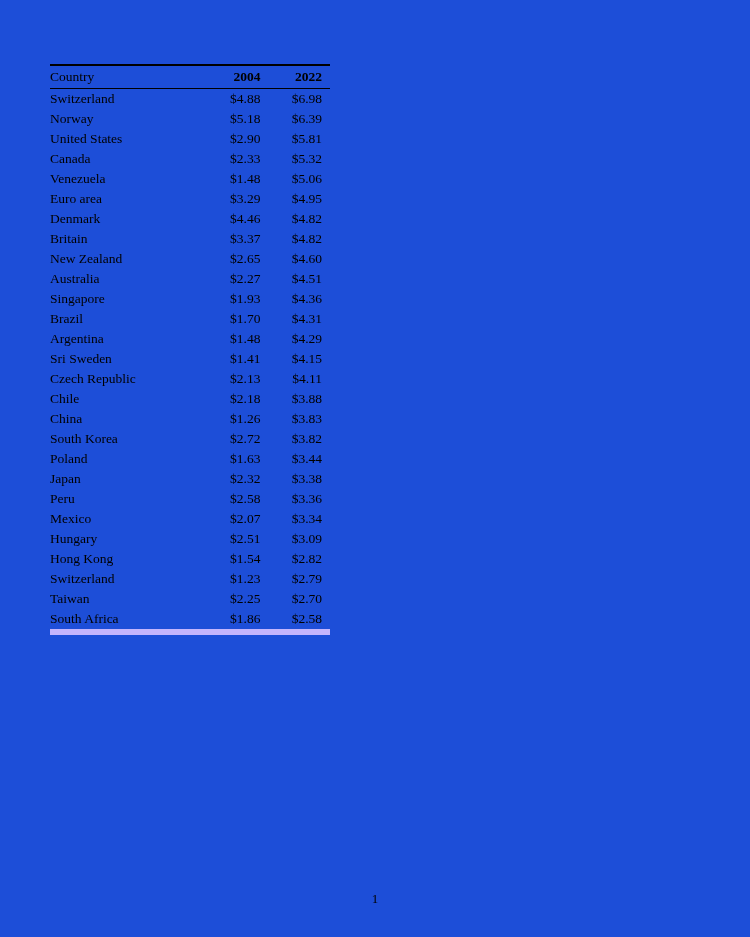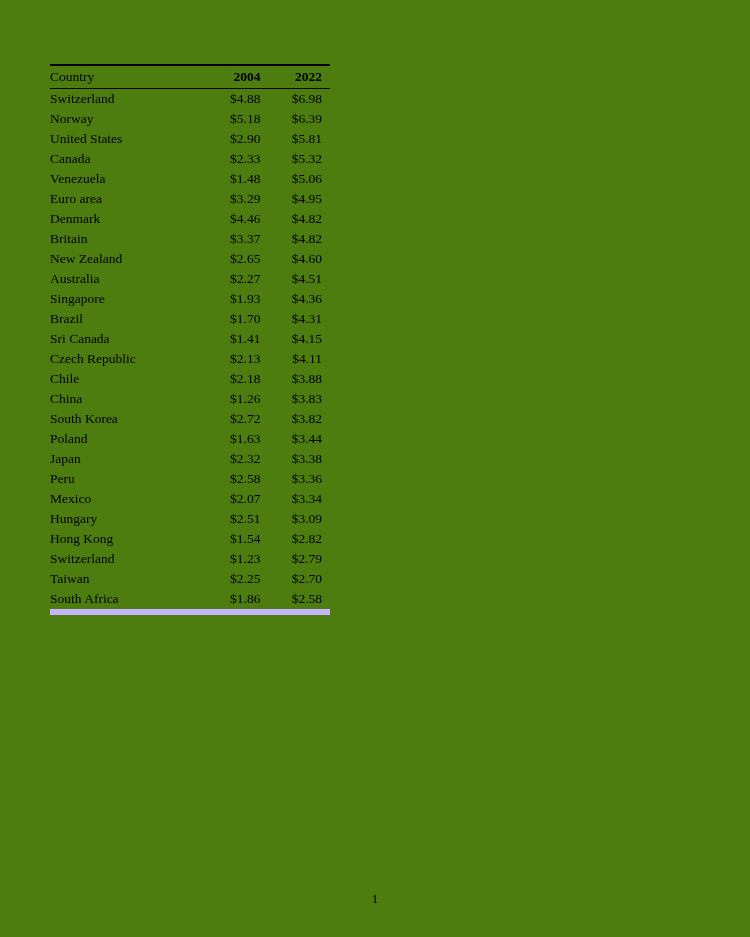--- a/index.html
+++ b/index.html
@@ -13,21 +13,21 @@
       display: flex;
       justify-content: center;
       align-items: flex-start;
       min-height: 937px;
       font-family: 'Times New Roman', Times, serif;
     }
 
     .page {
       width: 750px;
       min-height: 937px;
-      background-color: #4d7c0f;
+      background-color: #1d4ed8;
       padding: 40px 50px;
       position: relative;
     }
 
     .question-text {
       font-size: 13.5px;
       line-height: 1.5;
       margin-bottom: 24px;
       color: #000;
     }
@@ -162,21 +162,26 @@
             <td>Singapore</td>
             <td>$1.93</td>
             <td>$4.36</td>
           </tr>
           <tr>
             <td>Brazil</td>
             <td>$1.70</td>
             <td>$4.31</td>
           </tr>
           <tr>
-            <td>Sri Canada</td>
+            <td>Argentina</td>
+            <td>$1.48</td>
+            <td>$4.29</td>
+          </tr>
+          <tr>
+            <td>Sri Sweden</td>
             <td>$1.41</td>
             <td>$4.15</td>
           </tr>
           <tr>
             <td>Czech Republic</td>
             <td>$2.13</td>
             <td>$4.11</td>
           </tr>
           <tr>
             <td>Chile</td>

